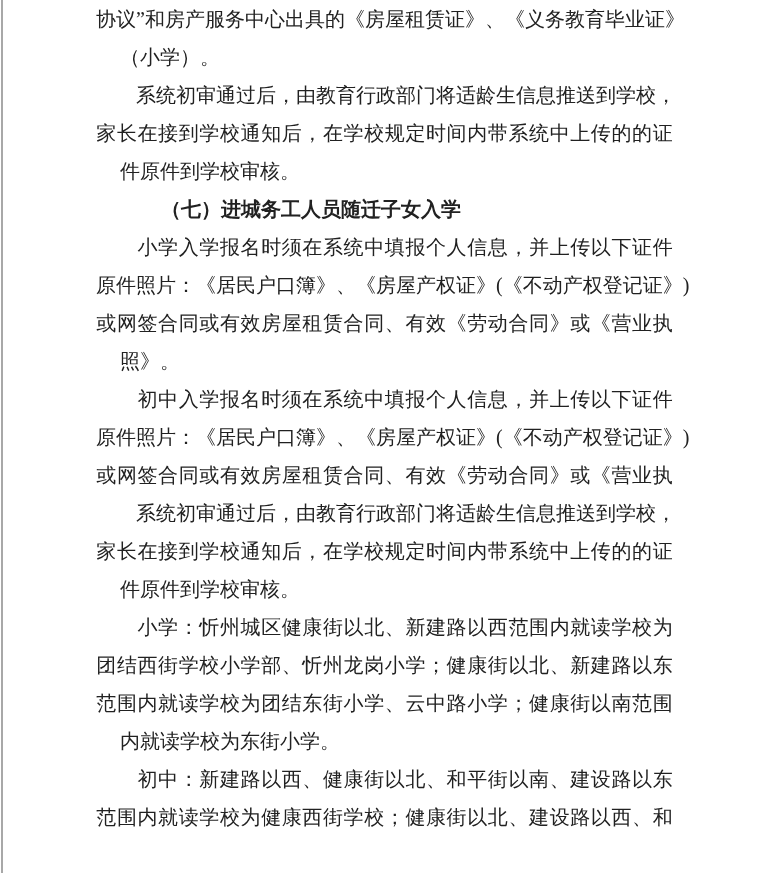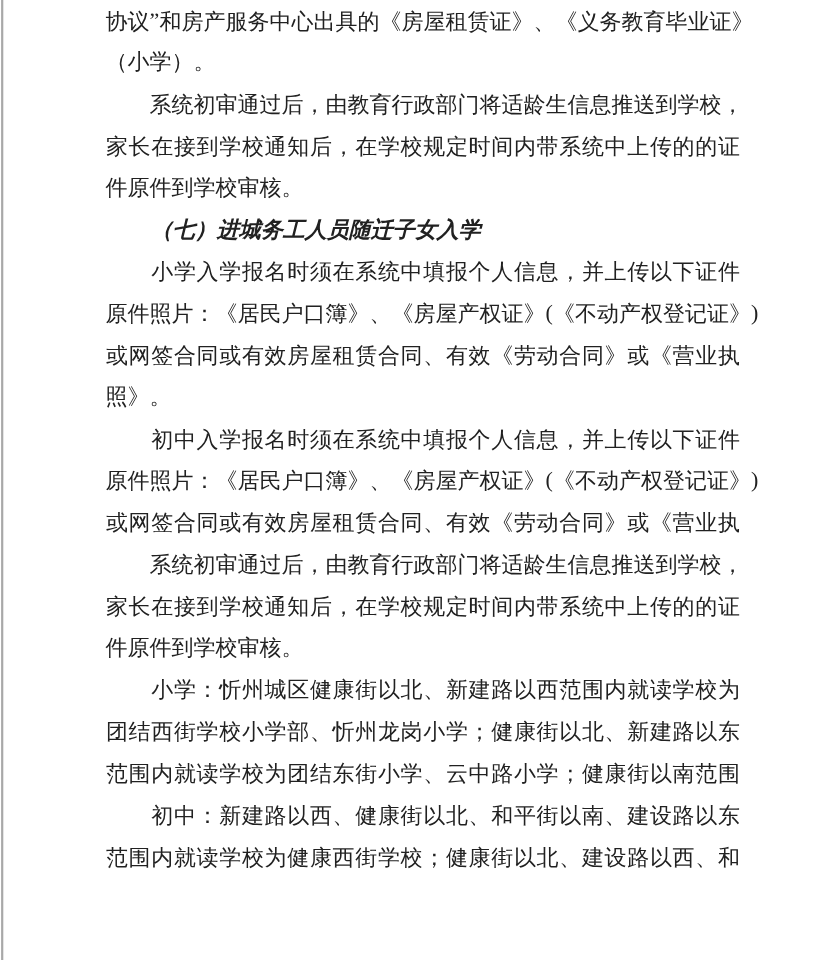--- a/index.html
+++ b/index.html
@@ -30,35 +30,35 @@
     width: 577px;
   }
   .line {
     height: 38px;
     font-size: 20px;
     letter-spacing: 0;
   }
   .line.plain {
     line-height: 38px;
     white-space: pre;
+    margin-left: 24px;
   }
   .line.plain.indent {
     padding-left: 41px;
   }
   
   .line.justify {
     display: grid;
     grid-auto-flow: column;
     grid-auto-columns: 1fr;
     align-items: center;
     justify-items: center;
   }
   .line.bold {
     font-weight: bold;
-    font-style: italic;
   }
 </style>
 </head>
 <body>
 
 <div class="page-edge-line"></div>
 
 <div class="doc-body">
     <div class="line justify">
       <span>协</span>
@@ -488,20 +488,21 @@
       <span>学</span>
       <span>；</span>
       <span>健</span>
       <span>康</span>
       <span>街</span>
       <span>以</span>
       <span>南</span>
       <span>范</span>
       <span>围</span>
     </div>
+    <div class="line plain">内就读学校为东街小学。</div>
     <div class="line justify indent">
       <span>　</span>
       <span>　</span>
       <span>初</span>
       <span>中</span>
       <span>：</span>
       <span>新</span>
       <span>建</span>
       <span>路</span>
       <span>以</span>

